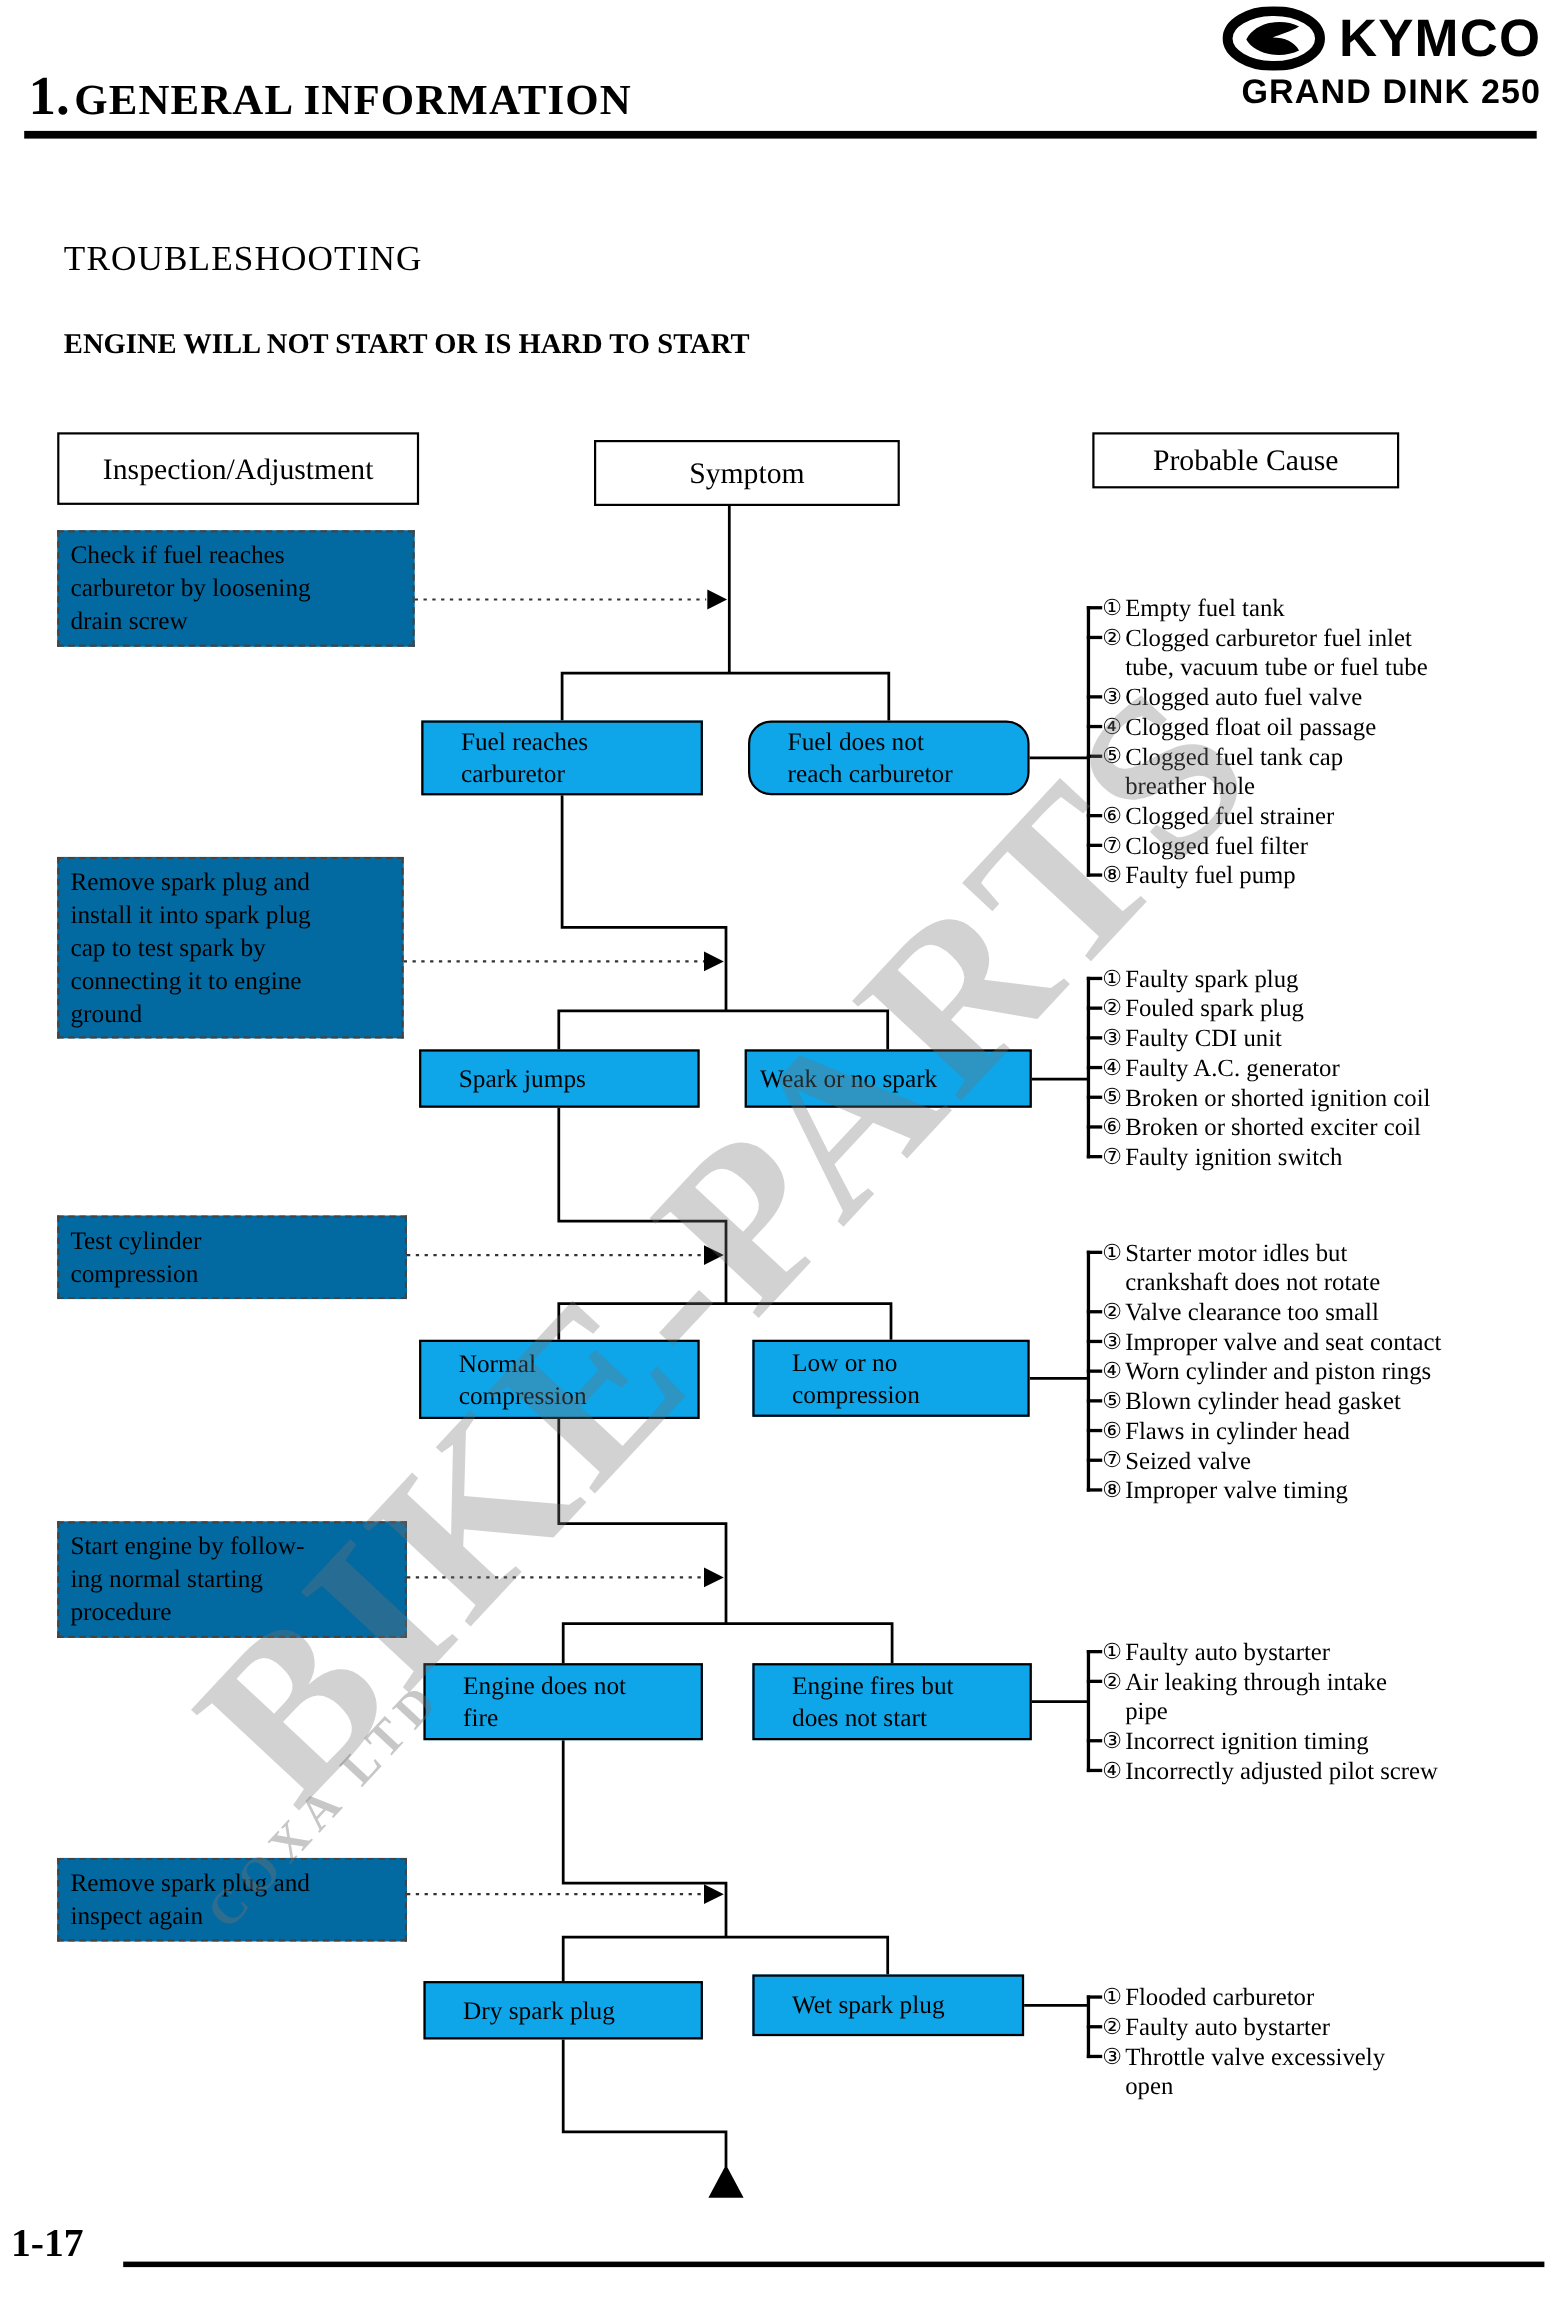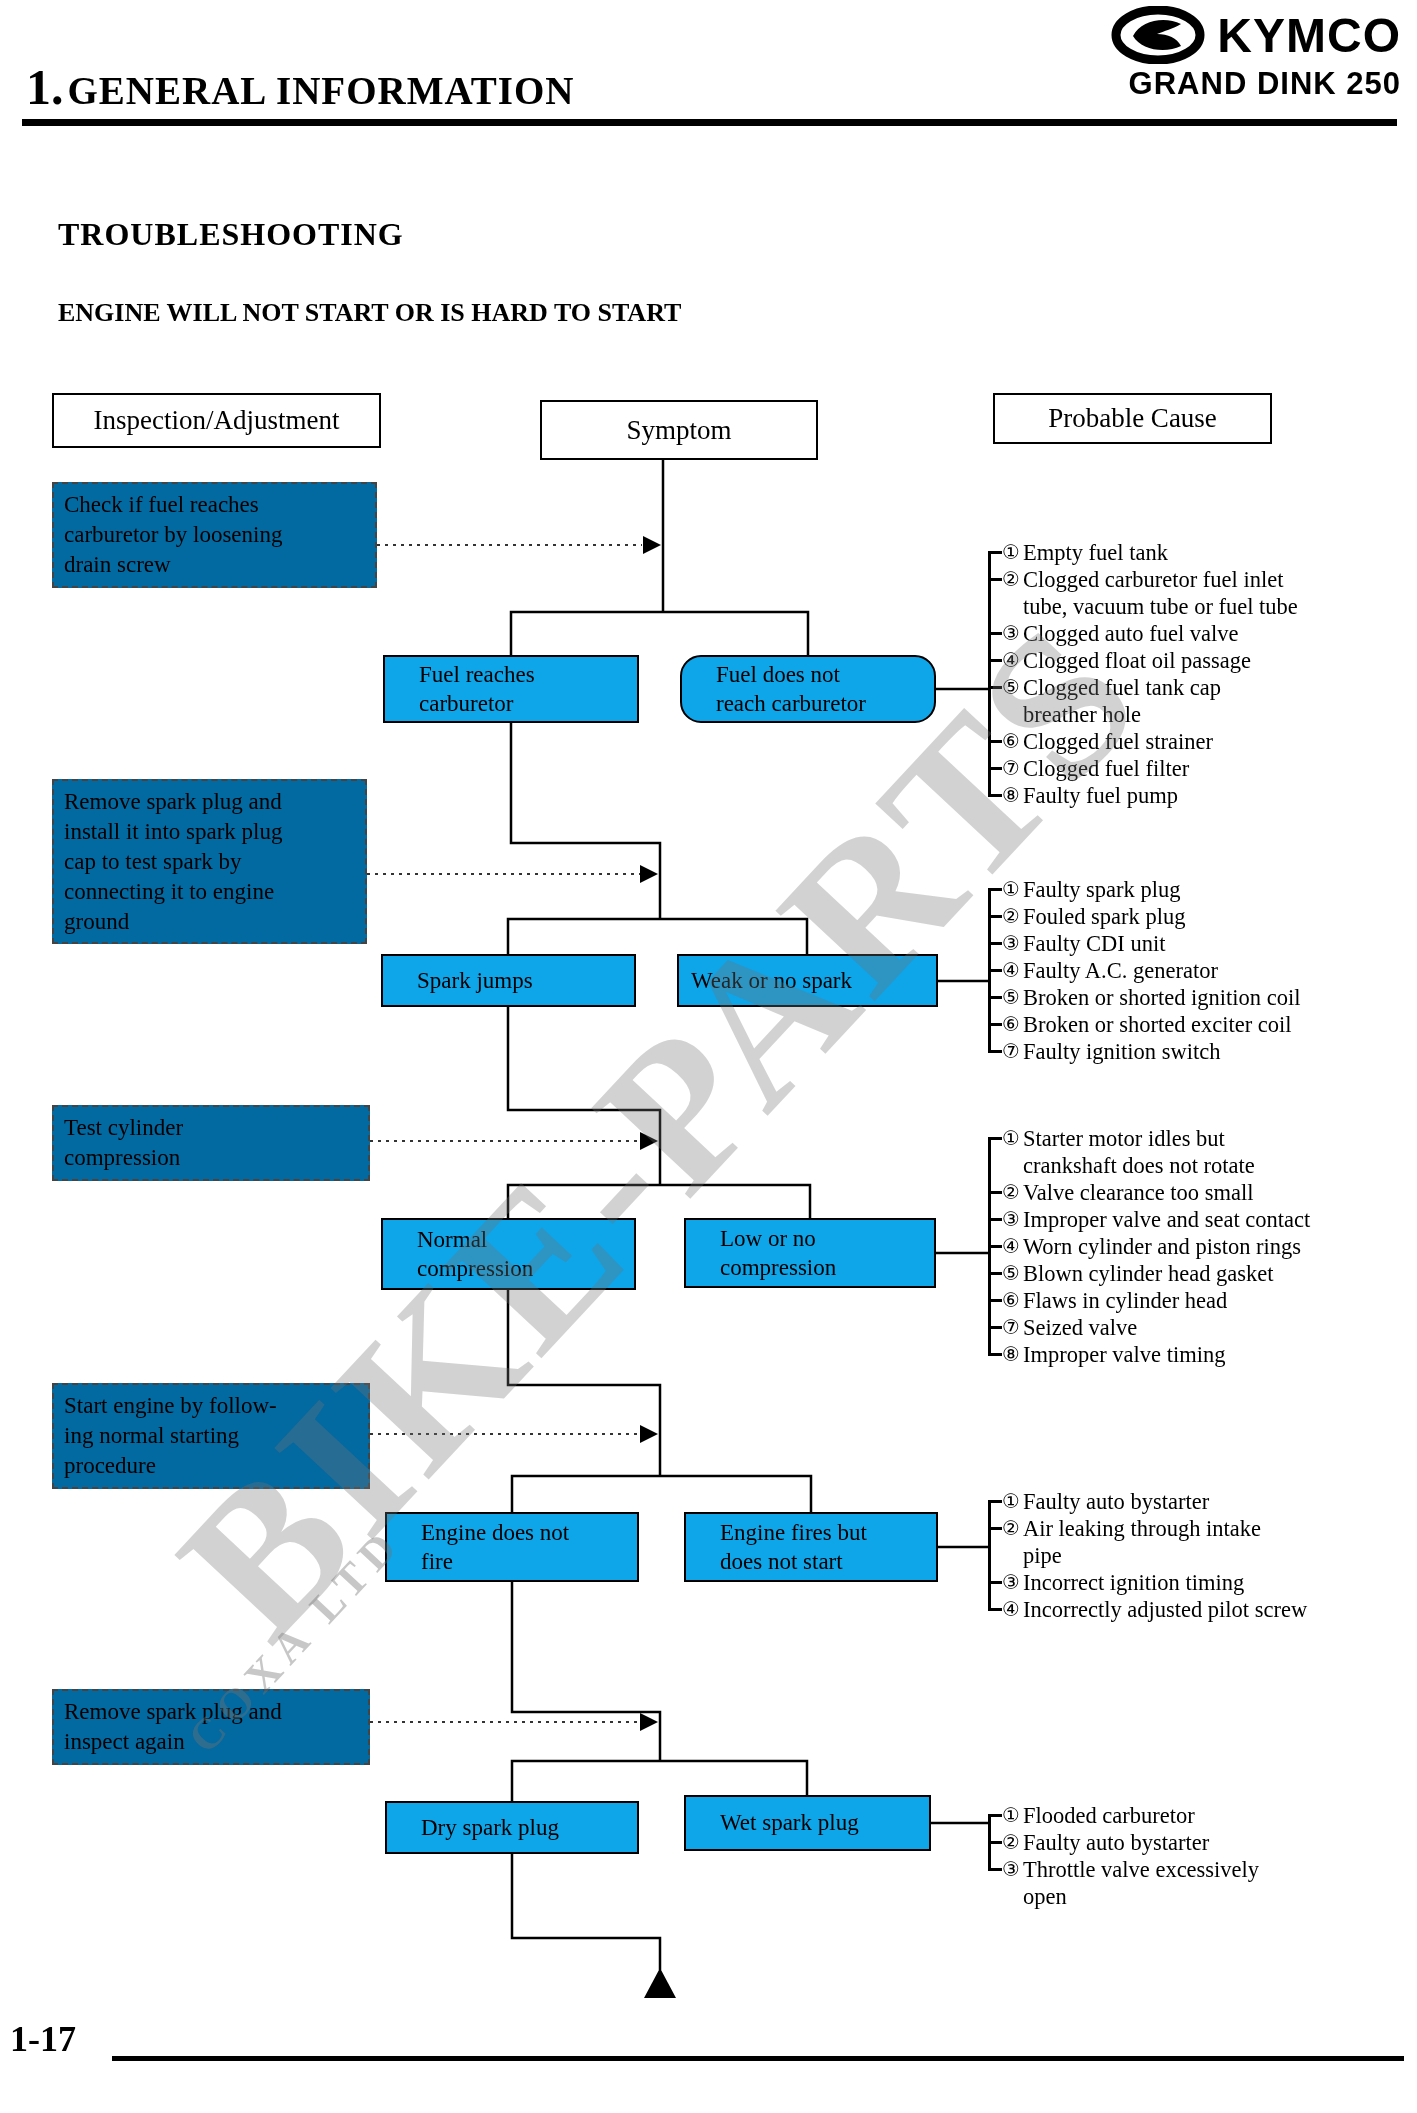--- a/index.html
+++ b/index.html
@@ -12,21 +12,21 @@
   
   .chapter { position:absolute; left:26px; top:58px; white-space:nowrap; z-index:2; }
   .ch-num   { font-size:50px; font-weight:bold; }
   .ch-title { font-size:39px; font-weight:bold; letter-spacing:1px; }
   .brandblock { position:absolute; right:16px; top:6px; text-align:right; z-index:2; }
   .brandrow { display:flex; align-items:center; justify-content:flex-end; gap:10px; }
   .brandname { font-family:"Liberation Sans", sans-serif; font-weight:800; font-size:48px; letter-spacing:1px; }
   .model { font-family:"Liberation Sans", sans-serif; font-weight:700; font-size:31px; letter-spacing:1px; margin-top:2px; }
   .header-bar { position:absolute; left:22px; top:119px; width:1375px; height:7px; background:#000; z-index:2; }
 
-  .sec-title { position:absolute; left:58px; top:216px; font-size:32px; font-weight:bold; letter-spacing:1px; z-index:2; }
+  .sec-title { position:absolute; left:58px; top:216px; font-size:32px; font-weight:normal; letter-spacing:1px; z-index:2; }
   .sub-title { position:absolute; left:58px; top:298px; font-size:26px; font-weight:bold; z-index:2; }
 
   
   .colhead {
     position:absolute; border:2.5px solid #000; background:#fff; z-index:2;
     display:flex; align-items:center; justify-content:center; font-size:27px;
   }
 
   
   .box-dashed {
@@ -110,21 +110,21 @@
       <span class="brandname">KYMCO</span>
     </div>
     <div class="model">GRAND DINK 250</div>
   </div>
 
   <div class="header-bar"></div>
 
   <div class="sec-title">TROUBLESHOOTING</div>
   <div class="sub-title">ENGINE WILL NOT START OR IS HARD TO START</div>
 
-  <div class="colhead" style="left:52px; top:393px; width:329px; height:55px;">Inspection/Adjustment</div>
+  <div class="colhead" style="left:52px; top:393px; width:329px; height:66px;">Inspection/Adjustment</div>
   <div class="colhead" style="left:540px; top:400px; width:278px; height:60px;">Symptom</div>
   <div class="colhead" style="left:993px; top:393px; width:279px; height:51px;">Probable Cause</div>
 
   <div class="box-dashed" style="left:52px; top:482px; width:325px;">Check if fuel reaches
 carburetor by loosening
 drain screw</div>
   <div class="box-dashed" style="left:52px; top:779px; width:315px;">Remove spark plug and
 install it into spark plug
 cap to test spark by
 connecting it to engine

